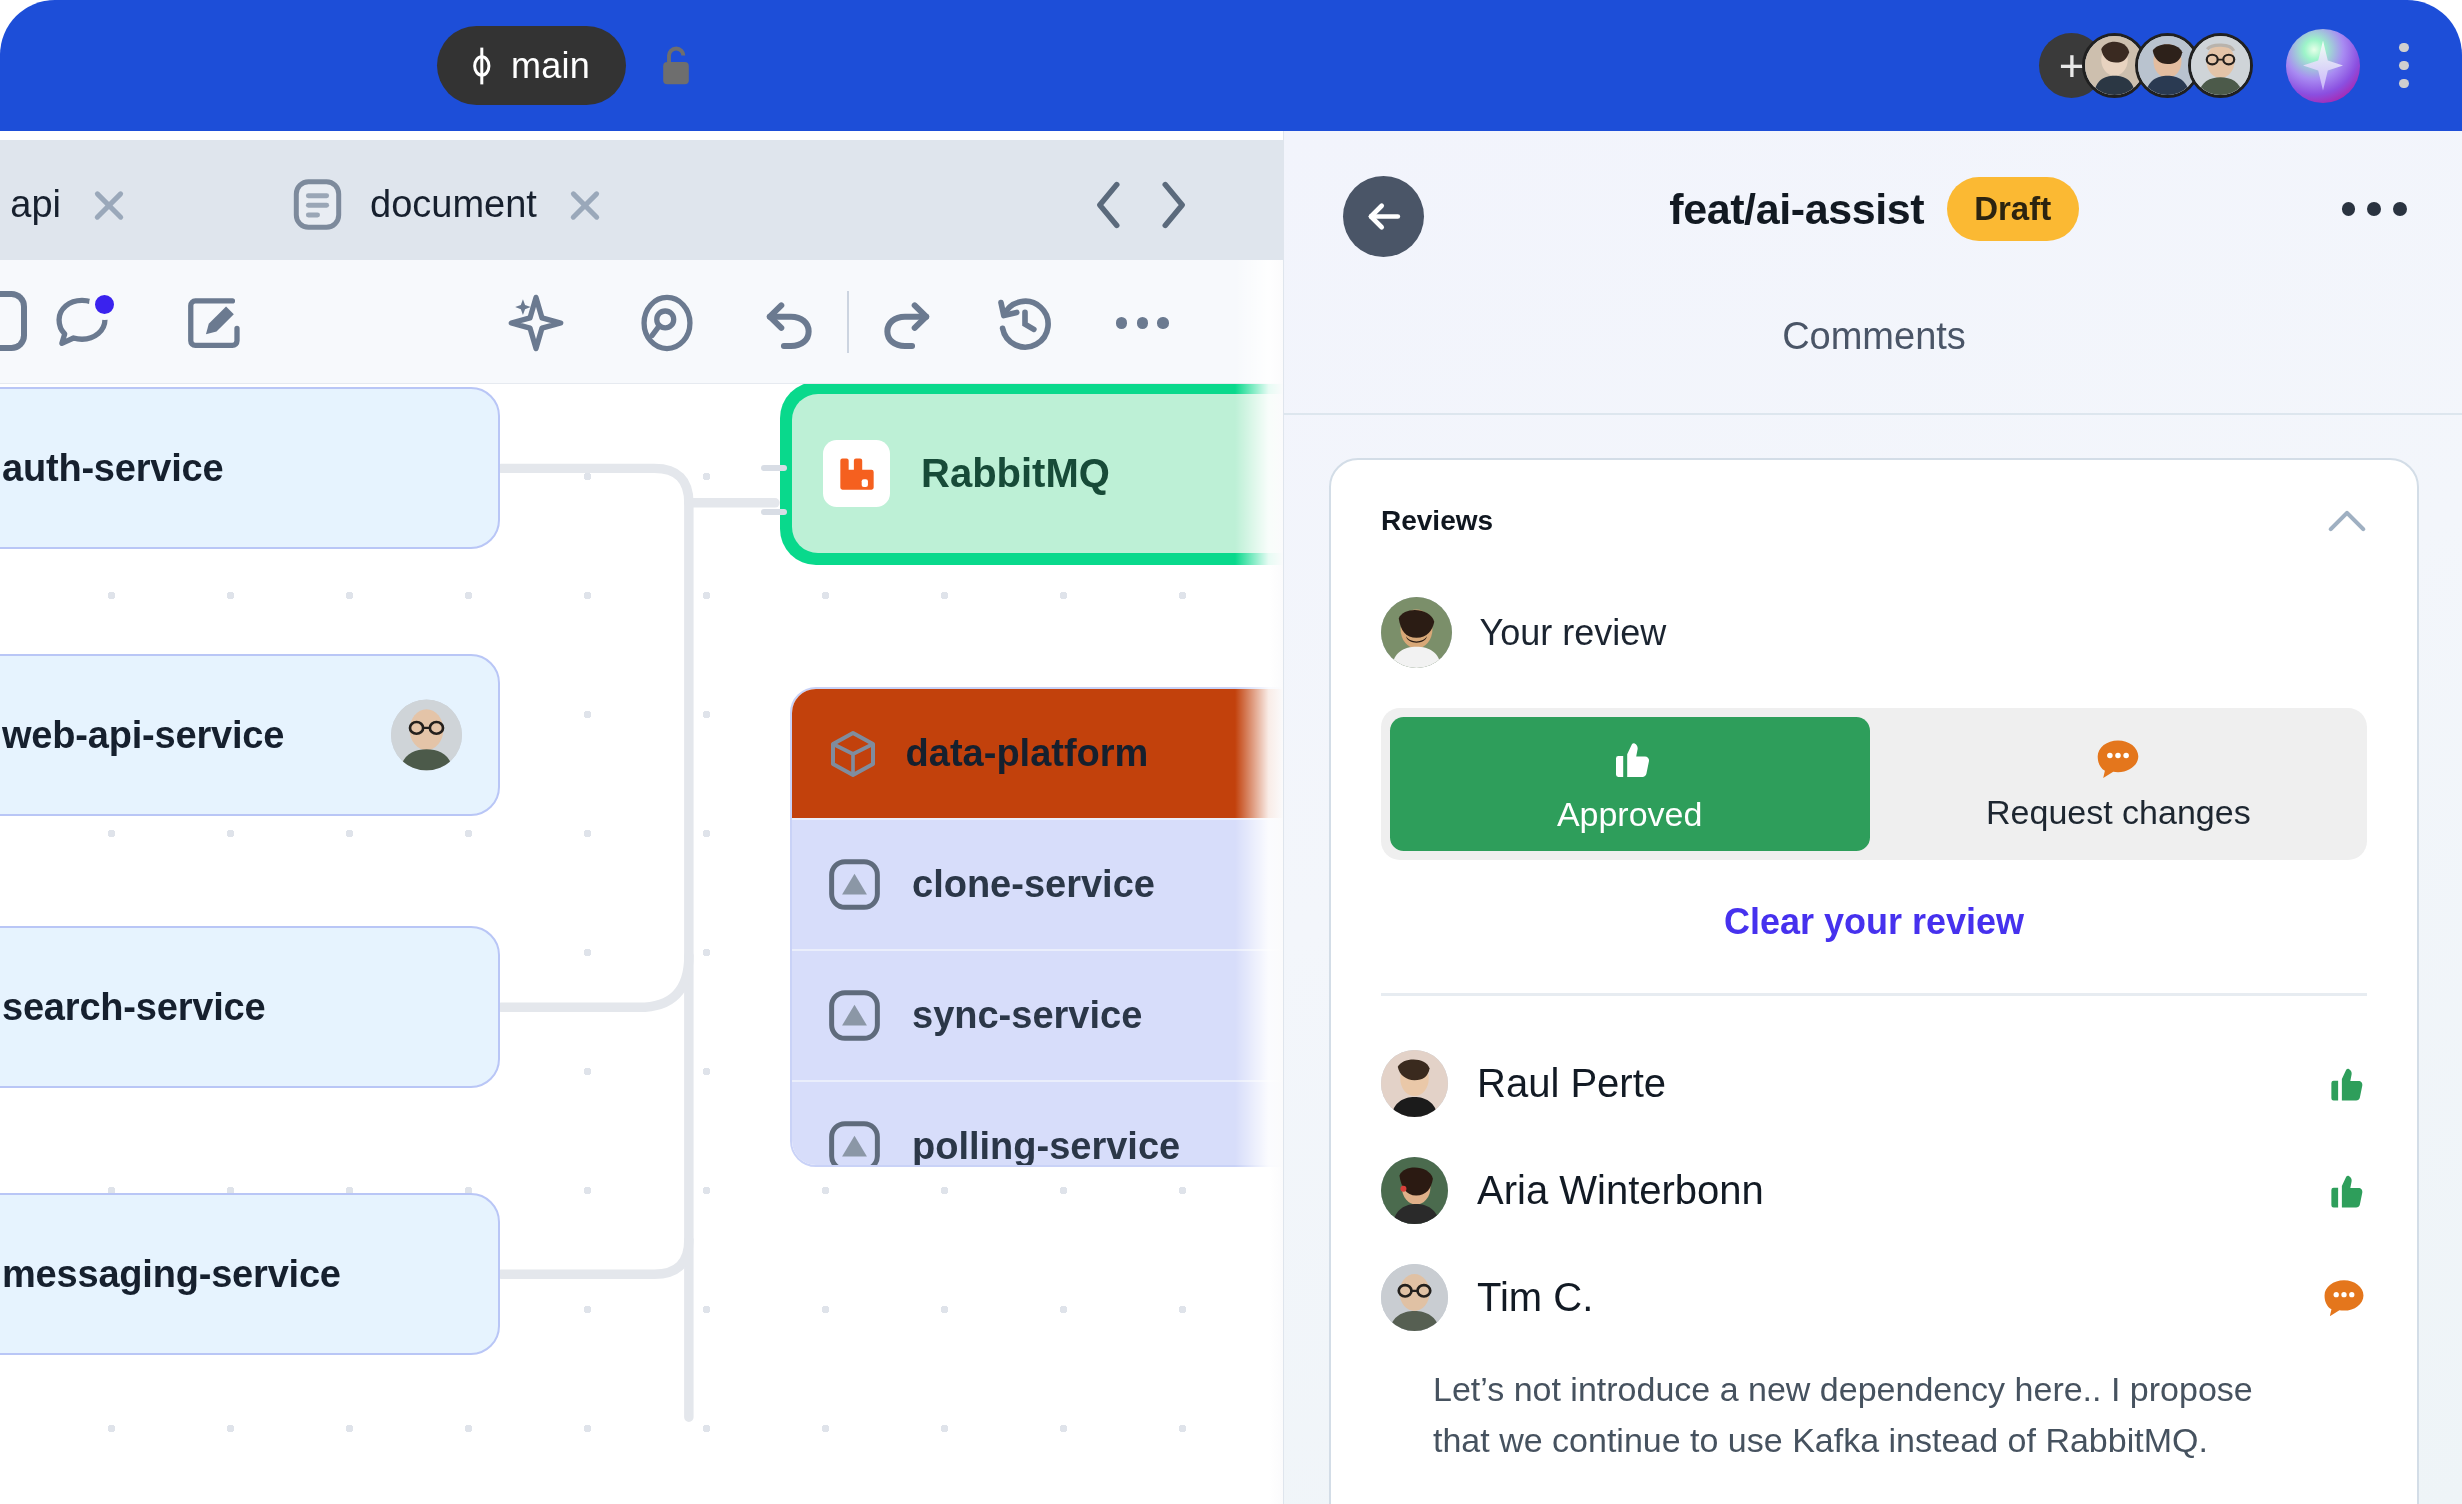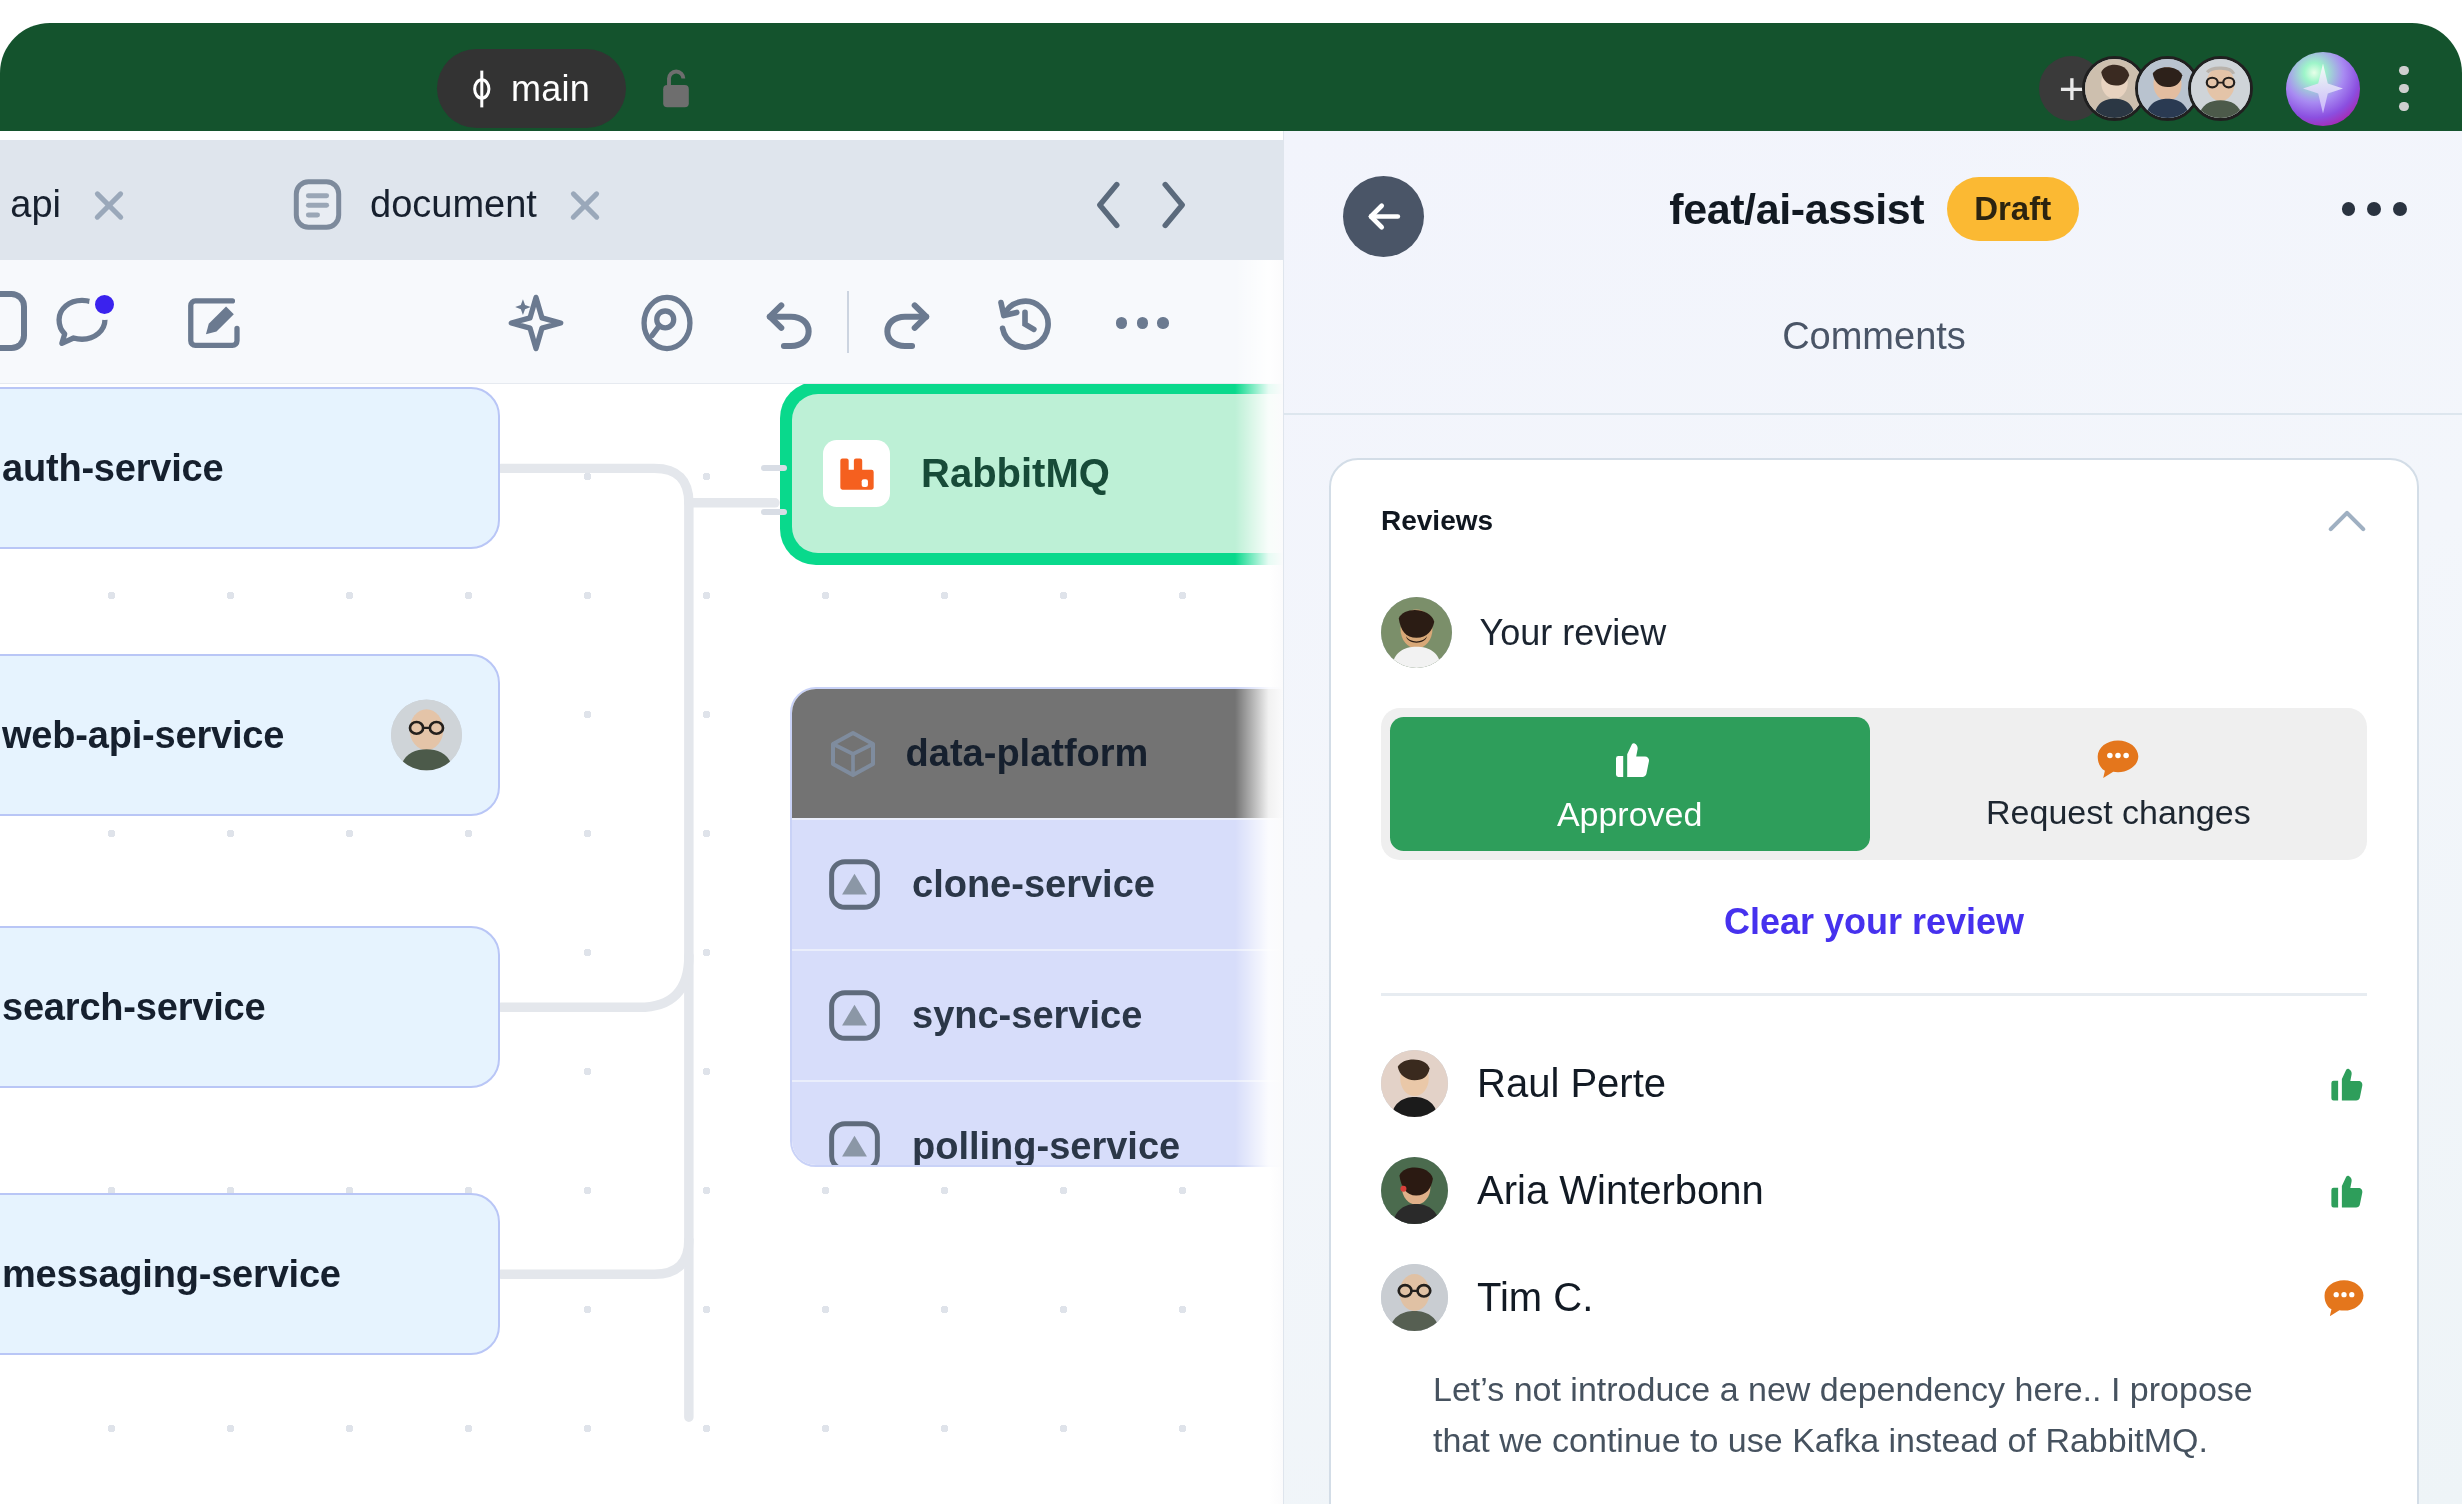--- a/index.html
+++ b/index.html
@@ -17,23 +17,23 @@
     width: 2462px; height: 1505px;
     background: #ffffff;
     border-radius: 55px 55px 0 0;
     overflow: hidden;
   }
 
   
   #topbar {
     position: absolute; left: 0; top: 0;
     width: 2462px; height: 131px;
-    background: #14532d;
+    background: #1d4ed8;
     border-radius: 50px 50px 0 0;
-    display: flex; align-items: center; margin-top: 23px;
+    display: flex; align-items: center;
   }
   #branch-pill {
     position: absolute; left: 437px; top: 26px;
     height: 79px; min-width: 189px;
     background: #333333;
     border-radius: 41px;
     display: flex; align-items: center; gap: 15.5px;
     padding: 0 36px 0 31px;
   }
   #branch-pill .label {
@@ -215,21 +215,21 @@
   #grp-data {
     position: absolute; left: 790px; top: 303px;
     width: 594px; height: 480px;
     background: #ffffff;
     border: 2.6px solid #c9d2f7;
     border-radius: 26px;
     overflow: hidden;
   }
   #grp-head {
     height: 129px; display:flex; align-items:center; gap: 27.6px; padding-left: 36px;
-    background: #737373;
+    background: #c2410c;
   }
   #grp-head .title { font-size: 38px; font-weight: 700; color: #16202e; }
   #cube-icon { width: 50px; height: 50px; flex:none; }
   .grp-row {
     height: 131px; display:flex; align-items:center; gap: 31px; padding-left: 36px;
     background: #d7ddfa;
     border-top: 2.6px solid #eaeefb;
     font-size: 38px; font-weight: 700; color: #2b3748;
   }
   .svc-ico { width: 53px; height: 53px; flex:none; }

